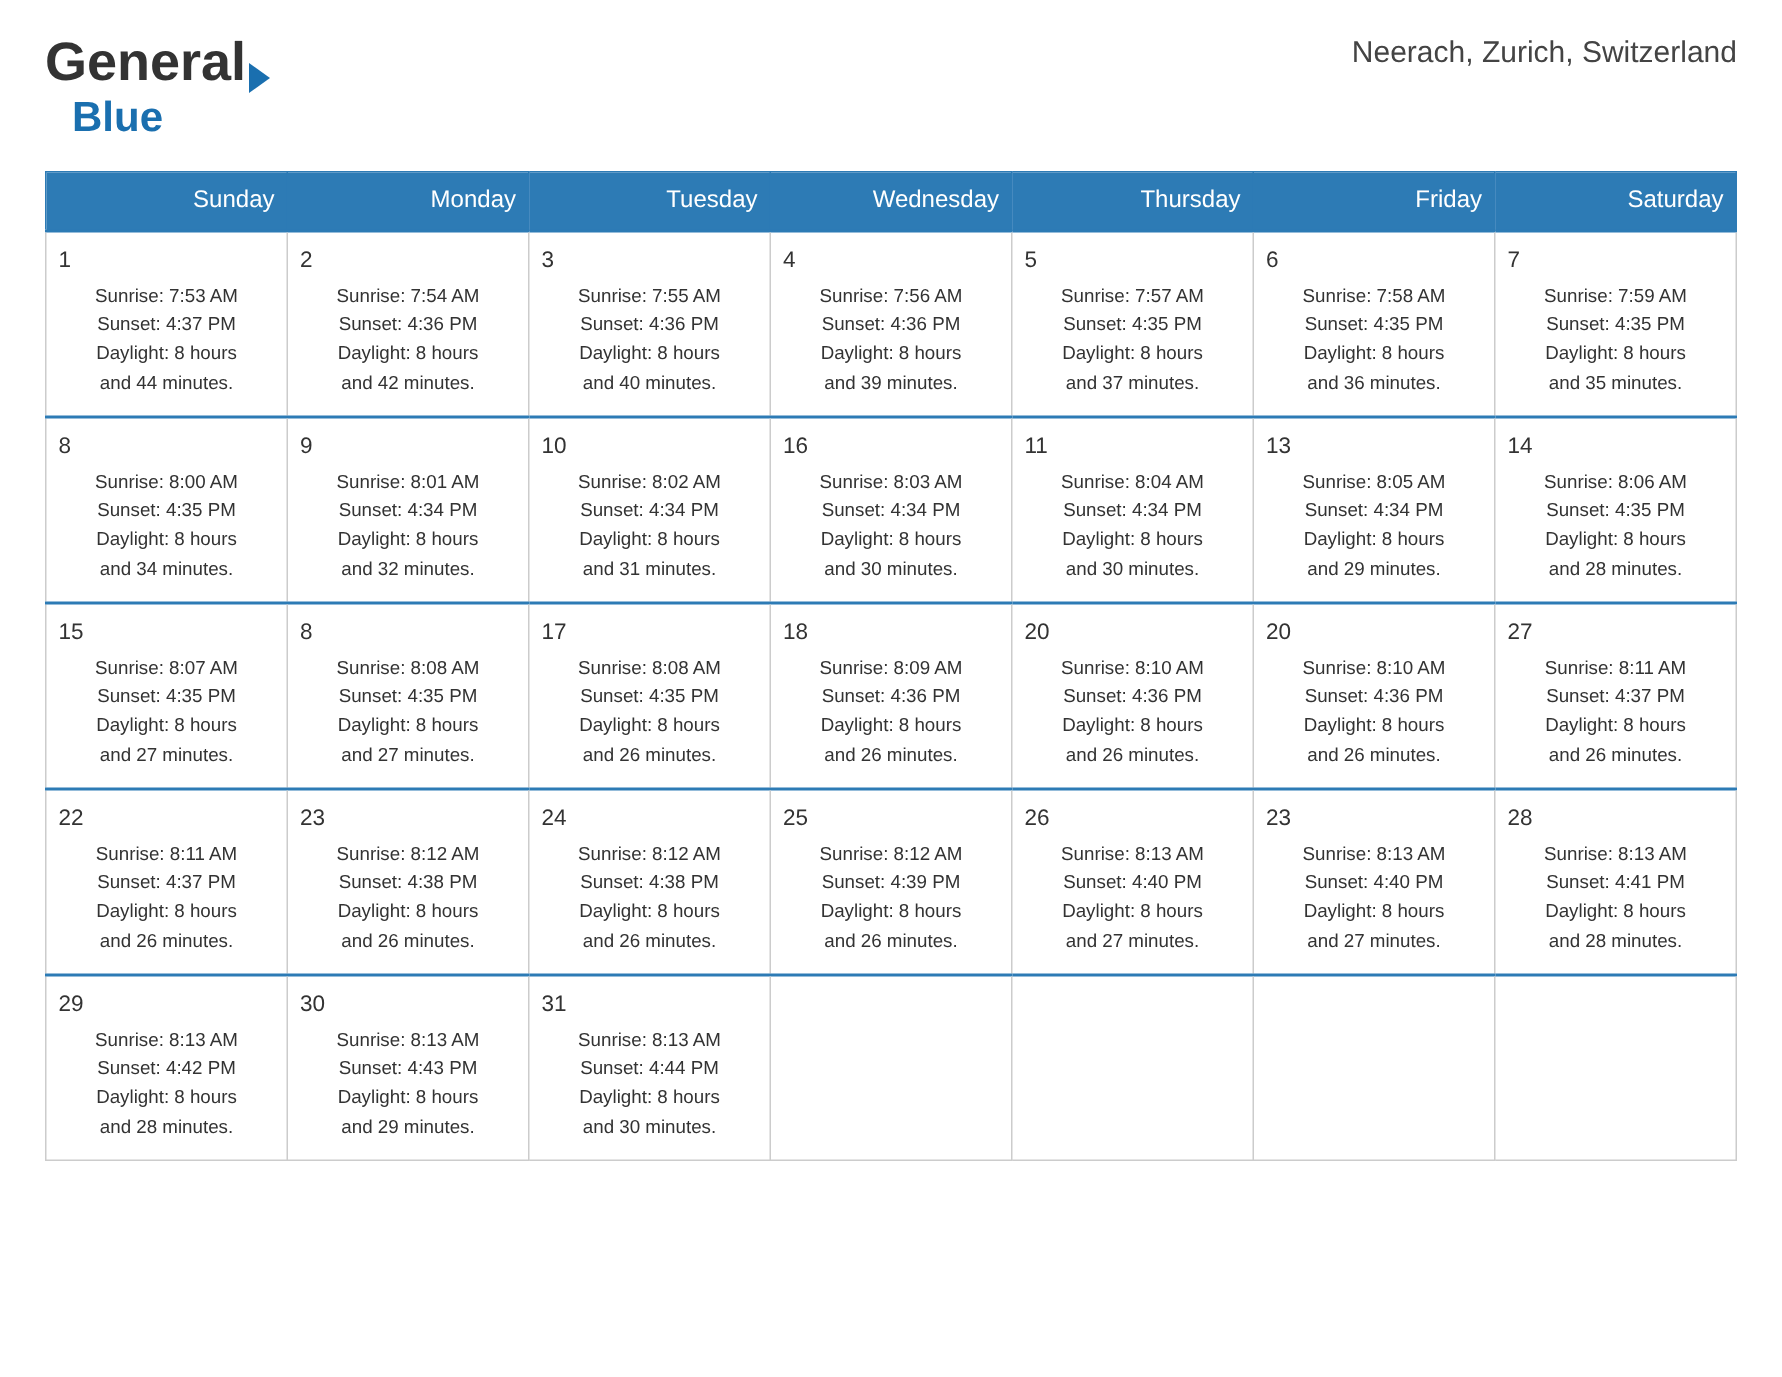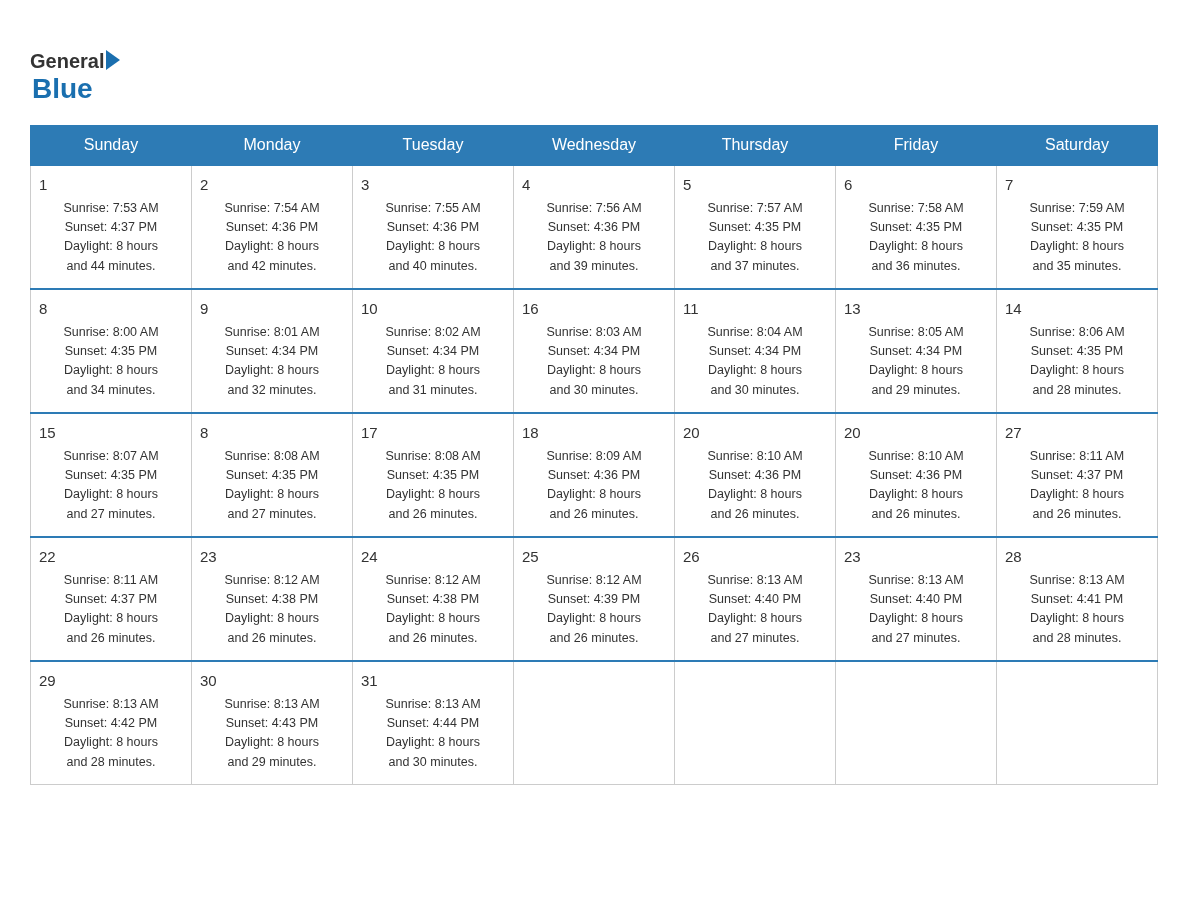--- a/index.html
+++ b/index.html
@@ -16,37 +16,36 @@
       align-items: flex-start;
       margin-bottom: 20px;
     }
     .logo {
       display: flex;
       flex-direction: column;
       align-items: flex-start;
     }
     .logo-text {
       display: flex;
-      align-items: flex-start;
-      font-size: 20px;
+      align-items: flex-end;
+      font-size: 36px;
       font-weight: bold;
       color: #333;
-      margin-top: 30px;
     }
     .logo-general { color: #333; }
     .logo-arrow {
       width: 0;
       height: 0;
       border-left: 14px solid #1a6faf;
       border-top: 10px solid transparent;
       border-bottom: 10px solid transparent;
       margin: 0 2px;
       display: inline-block;
     }
-    .logo-blue { color: #1a6faf; font-size: 28px; font-weight: bold; margin-top: -4px; margin-left: 2px; text-align: center; }
+    .logo-blue { color: #1a6faf; font-size: 28px; font-weight: bold; margin-top: -4px; margin-left: 18px; text-align: center; }
     .title-block {
       text-align: right;
     }
     .month-title {
       font-size: 52px;
       font-weight: bold;
       color: #222;
       line-height: 1.1;
     }
     .location {
@@ -58,21 +57,21 @@
       width: 100%;
       border-collapse: collapse;
       table-layout: fixed;
     }
     thead tr th {
       background-color: #2d7bb5;
       color: #fff;
       padding: 10px 8px;
       font-size: 16px;
       font-weight: normal;
-      text-align: center;
+      text-align: right;
       border: 1px solid #2d7bb5;
     }
     tbody tr td {
       vertical-align: top;
       padding: 8px 8px 12px 8px;
       font-size: 13px;
       color: #333;
       border: 1px solid #ccc;
       border-top: 2px solid #2d7bb5;
       line-height: 1.5;
@@ -101,20 +100,21 @@
   <div class="logo">
     <div class="logo-text">
       <span class="logo-general">General</span>
       <span class="logo-arrow"></span>
     </div>
     <div>
       <span class="logo-blue">Blue</span>
     </div>
   </div>
   <div class="title-block">
+    <div class="location">Neerach, Zurich, Switzerland</div>
   </div>
 </div>
 
 <table>
   <thead>
     <tr>
     <th>Sunday</th>
         <th>Monday</th>
         <th>Tuesday</th>
         <th>Wednesday</th>

